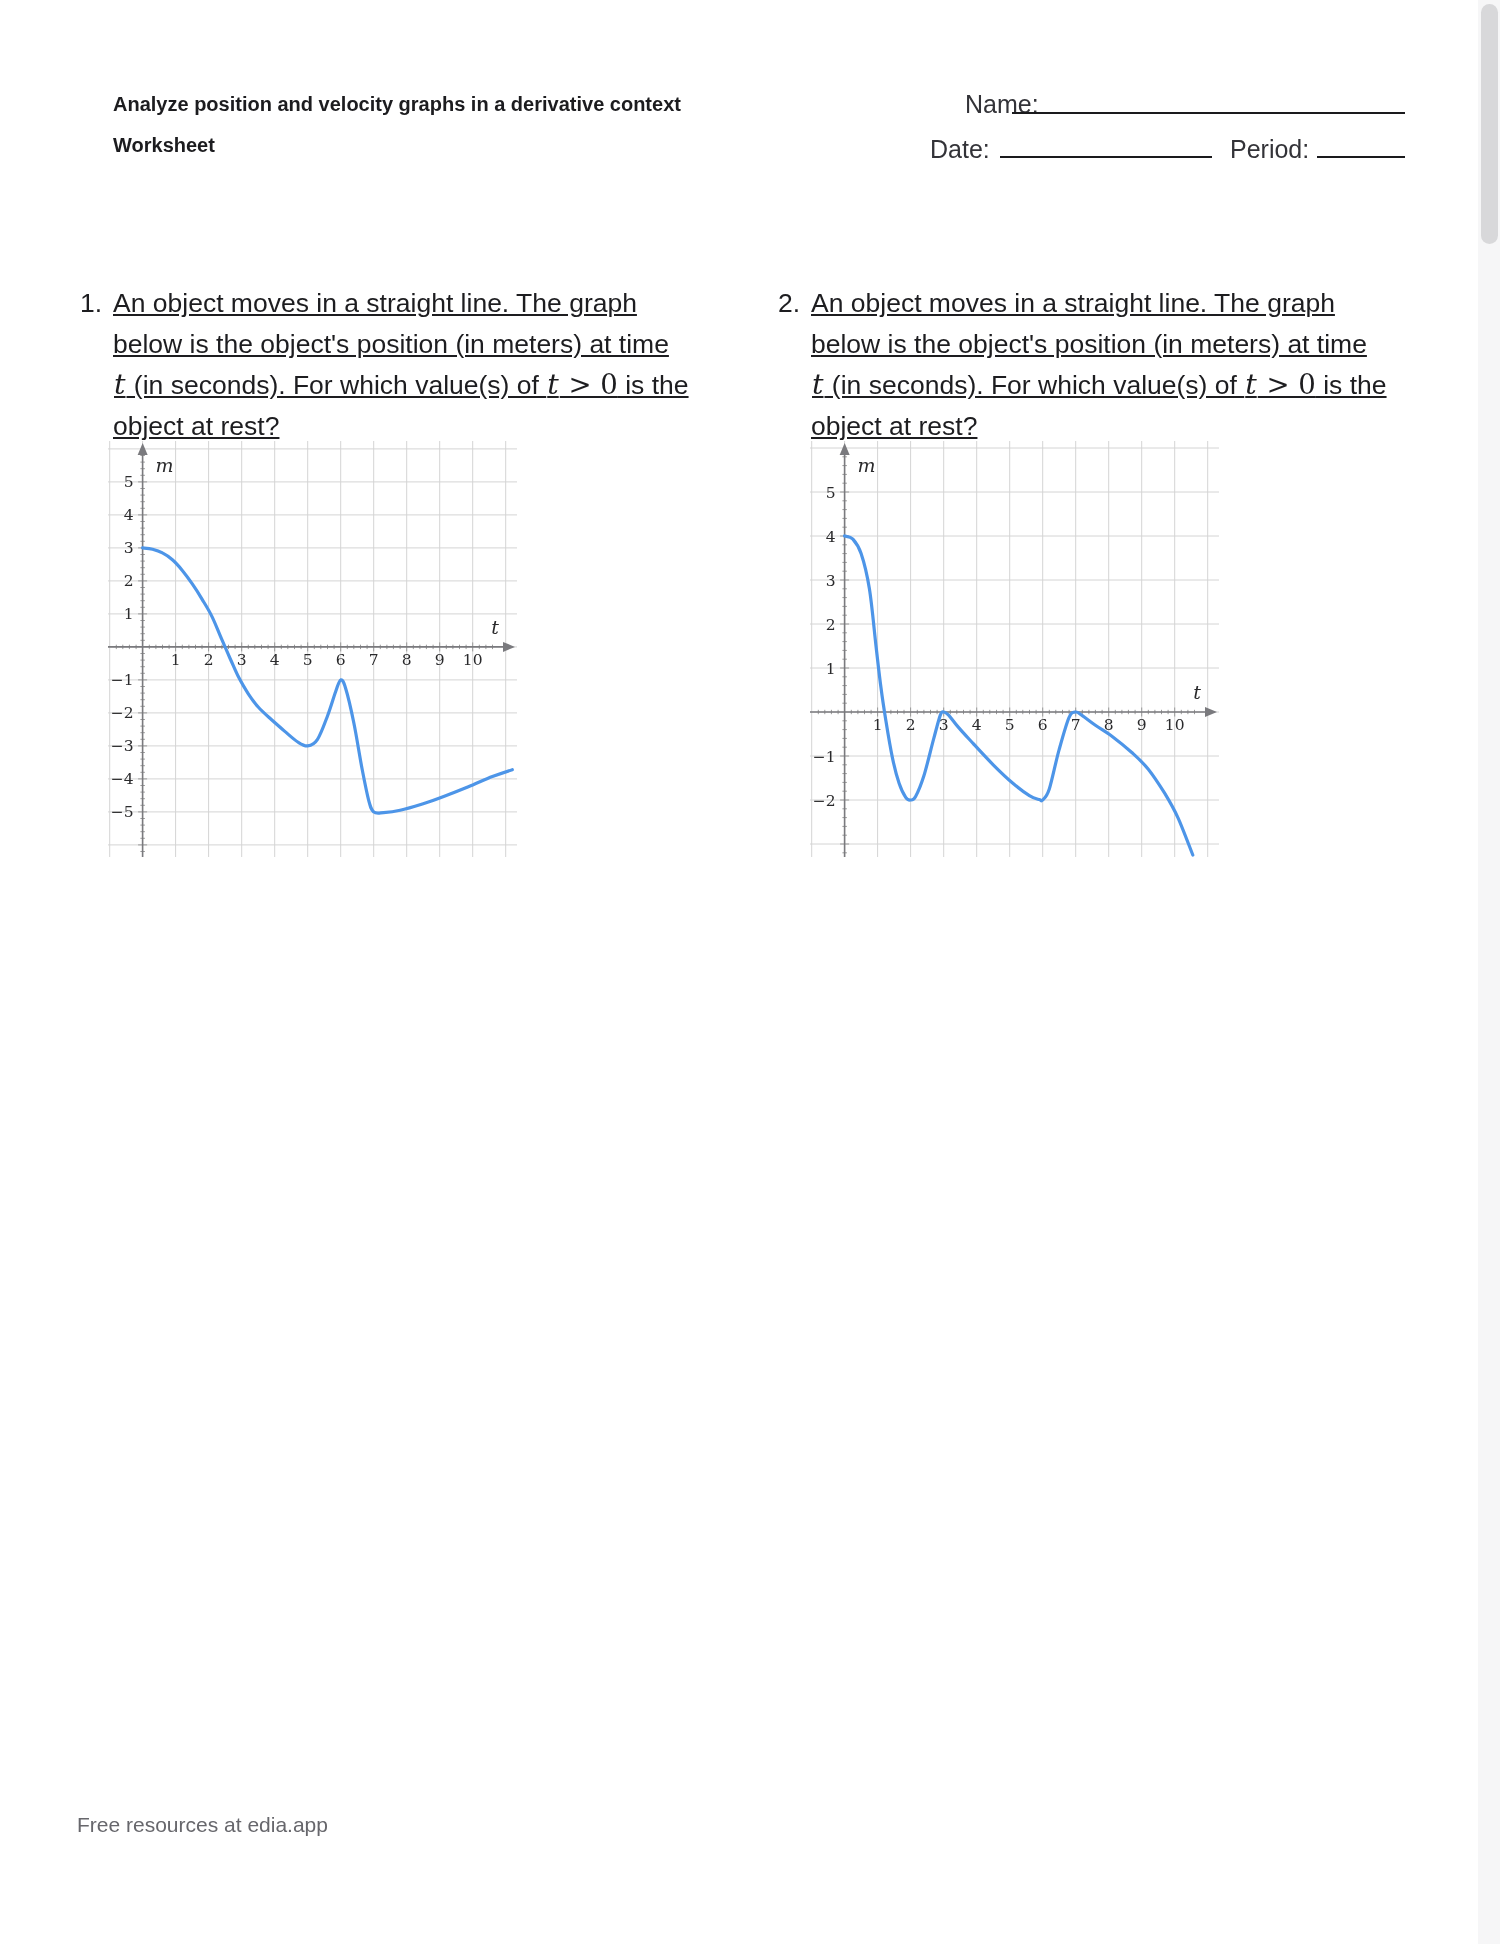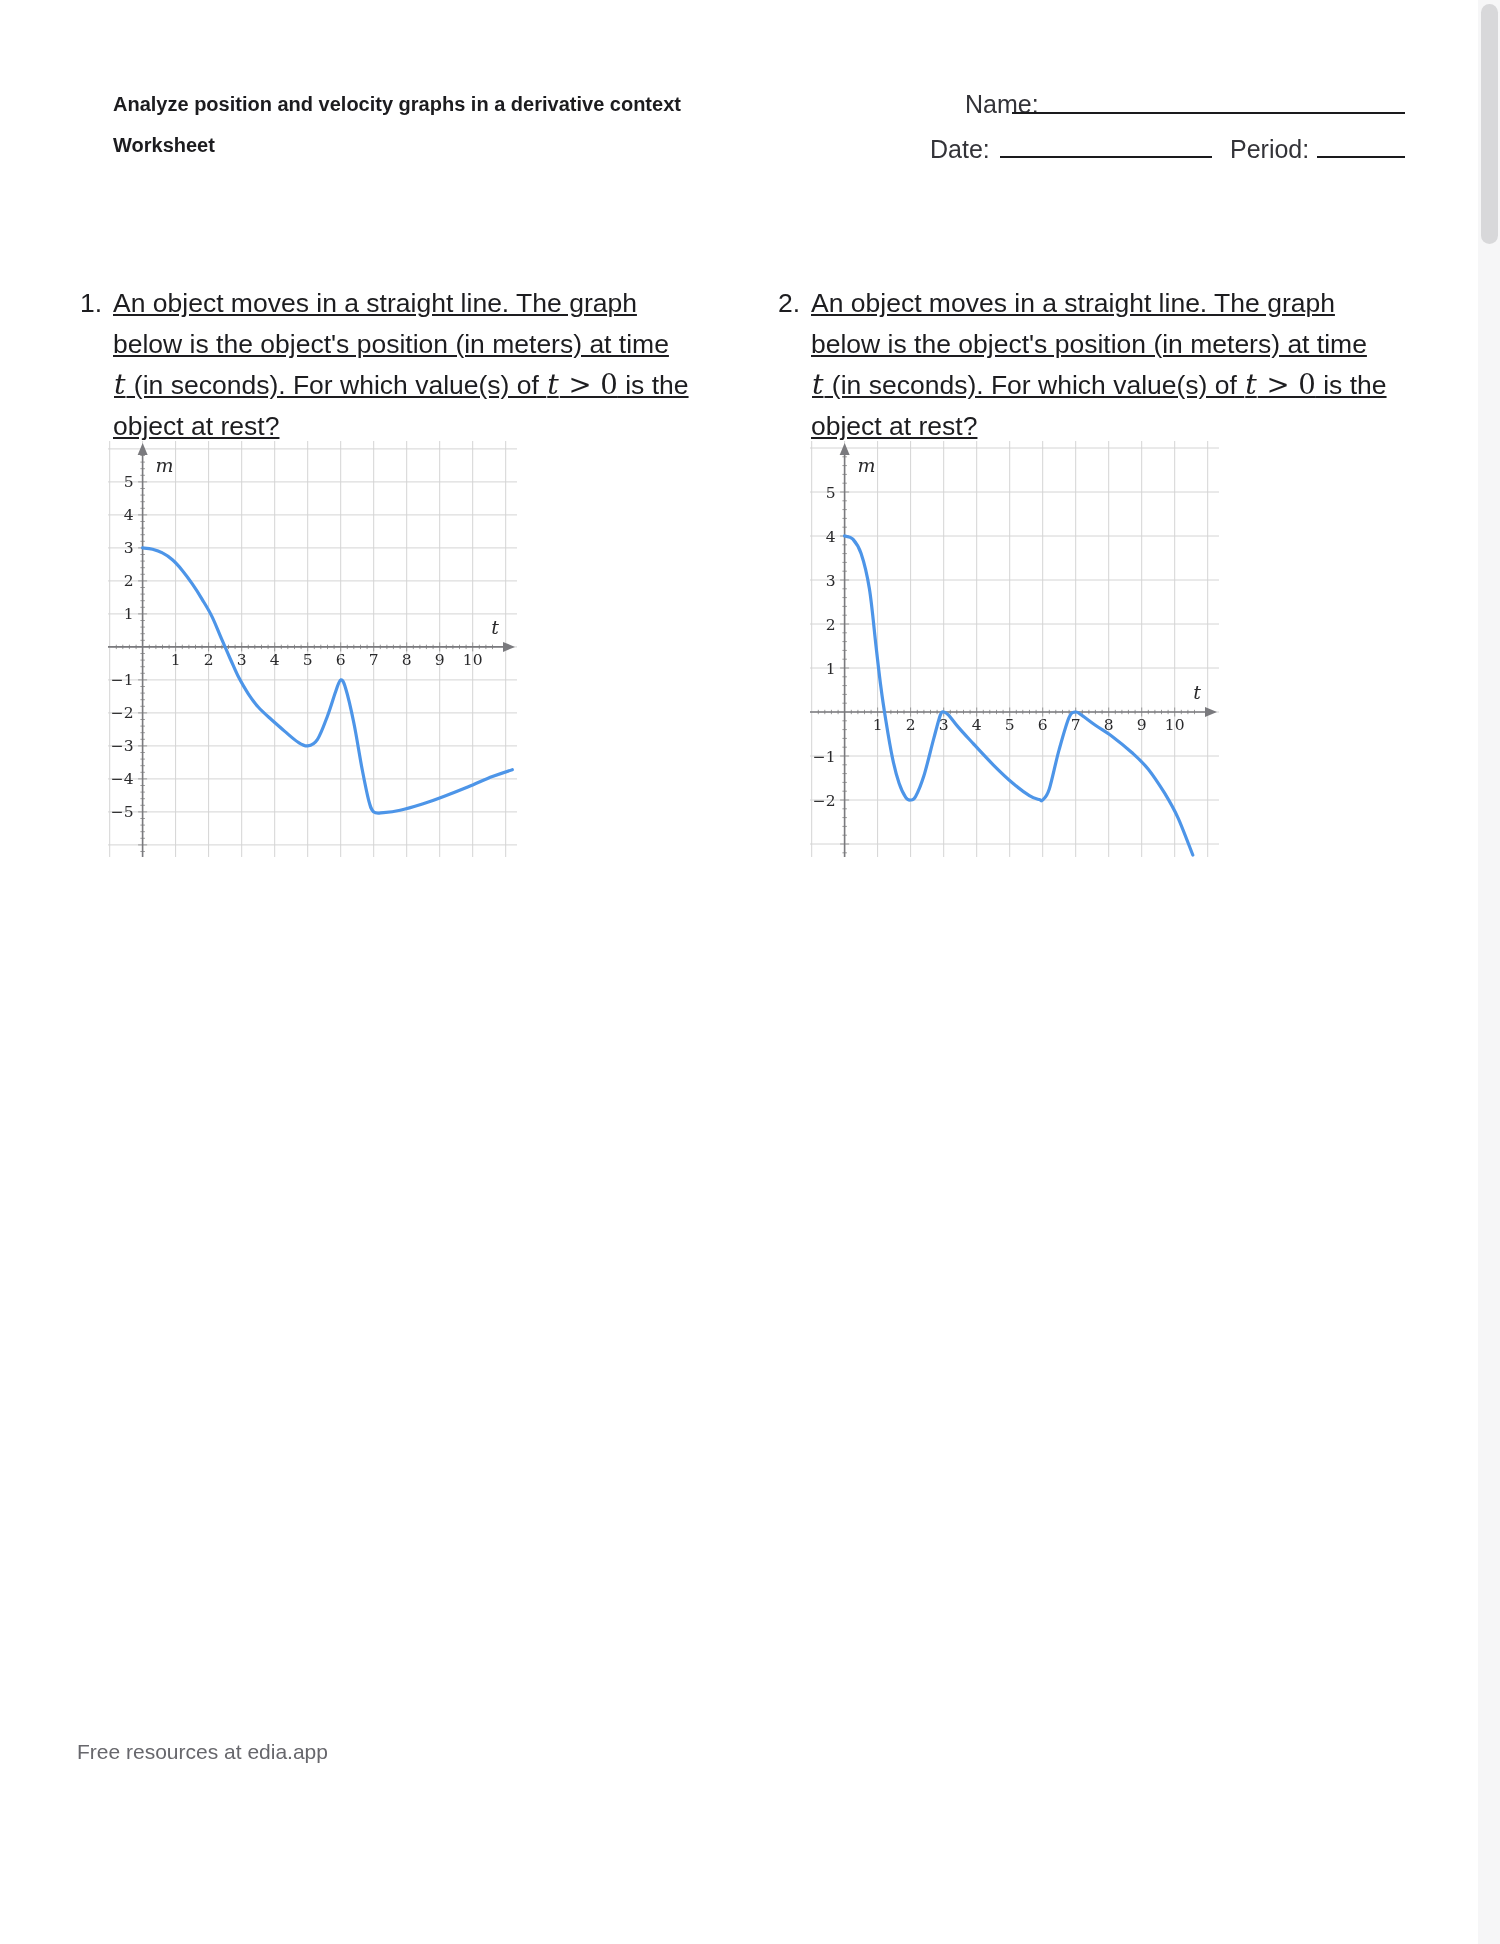--- a/index.html
+++ b/index.html
@@ -14,21 +14,21 @@
   .blank-line{border-top:2px solid #1a1a1d;height:0;}
   
   .problem{display:flex;align-items:flex-start;font-size:26.5px;line-height:40.5px;color:#1d1d20;}
   .problem .num{width:33px;flex:0 0 33px;}
   .q-line{white-space:nowrap;text-decoration:underline;}
   .seg-math-var{font-family:"DejaVu Serif",serif;font-style:italic;font-size:1.08em;padding:0 1px;}
   .seg-math{font-family:"DejaVu Serif",serif;font-size:1.04em;}
   
   .graph{line-height:0;}
   
-  .footer{left:77px;top:1737px;font-size:21px;line-height:30px;color:#67676c;}
+  .footer{left:77px;top:1810px;font-size:21px;line-height:30px;color:#67676c;}
   
   .sb-track{left:1478px;top:0;width:22px;height:1944px;background:#f6f6f7;}
   .sb-thumb{left:1481px;top:4px;width:17px;height:240px;border-radius:9px;background:#d8d8da;}
 </style>
 </head>
 <body>
 
 <div class="abs title">
   <div>Analyze position and velocity graphs in a derivative context</div>
   <div>Worksheet</div>

